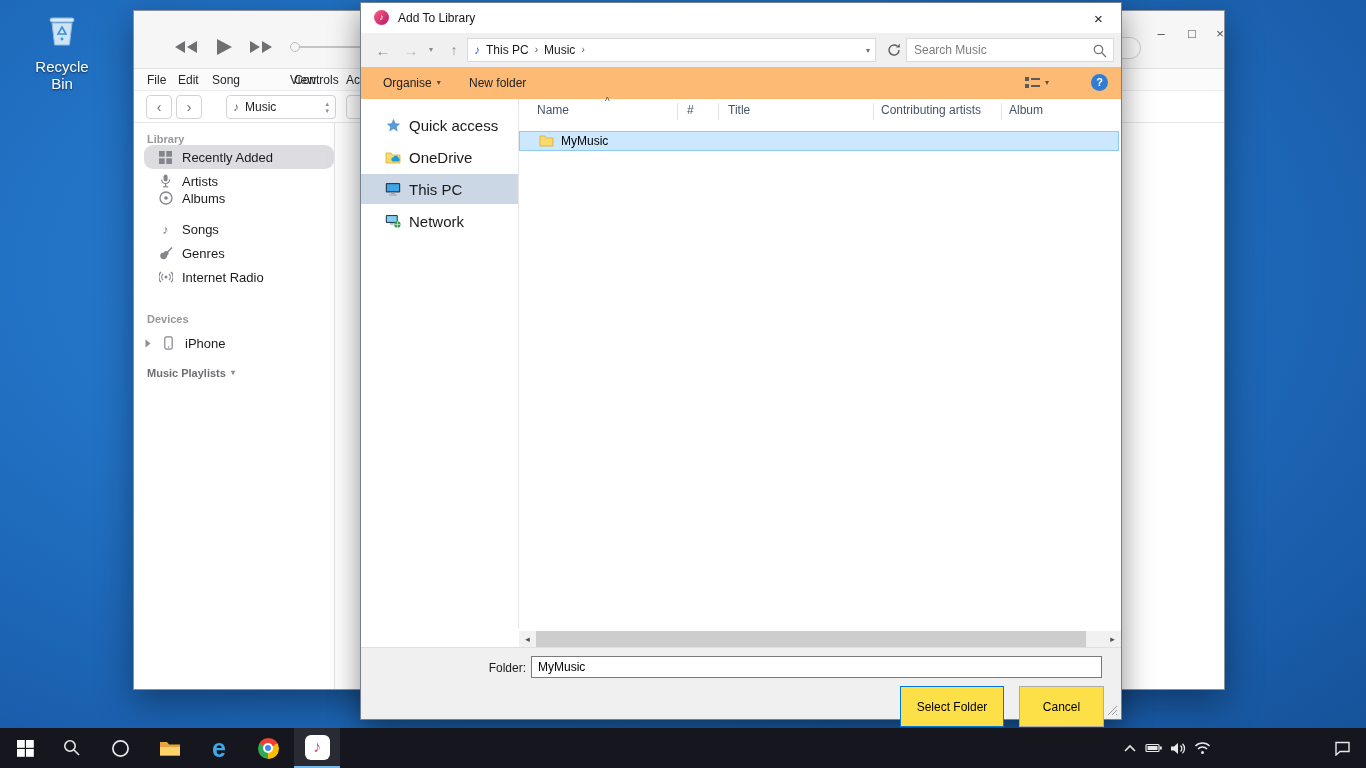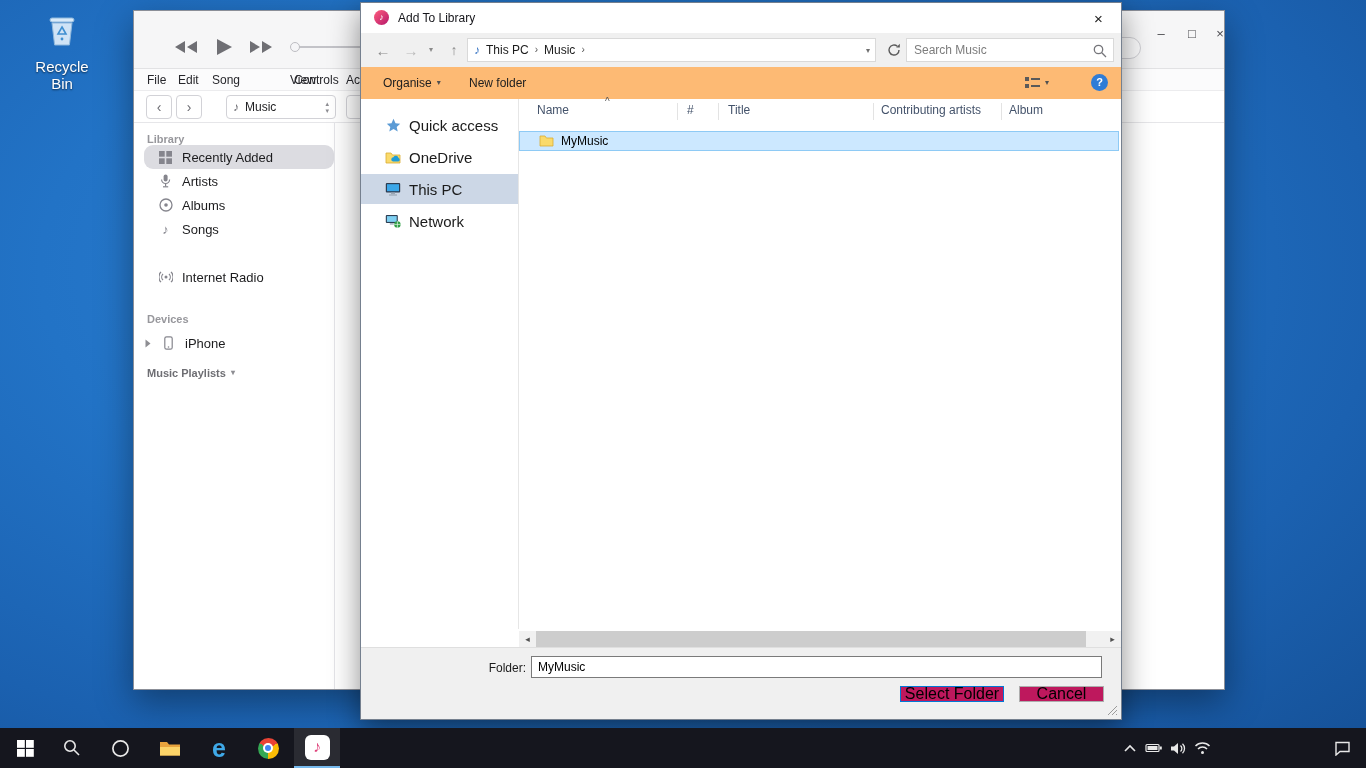--- a/index.html
+++ b/index.html
@@ -70,21 +70,21 @@
     box-shadow:inset 0 0 0 1px #8ecaf5;display:flex;align-items:center;}
   .file-row .nm{font-size:12px;color:#000;margin-left:7px;}
   .hscroll{position:absolute;left:158px;top:628px;right:0;height:17px;background:#f1f1f1;}
   .sb-btn{position:absolute;top:0;width:17px;height:17px;display:flex;align-items:center;justify-content:center;
     font-size:9px;color:#505050;background:#f1f1f1;}
   .sb-thumb{position:absolute;left:17px;top:0;width:550px;height:17px;background:#cdcdcd;}
   .dlg-footer{position:absolute;left:0;bottom:0;width:100%;height:72px;background:#f0f0f0;border-top:1px solid #dfdfdf;}
   .f-label{position:absolute;left:60px;top:11px;width:105px;text-align:right;font-size:12px;color:#1b1b1b;line-height:18px;}
   .f-input{position:absolute;left:170px;top:8px;width:571px;height:22px;border:1px solid #7a7a7a;font-size:12px;
     color:#000;padding:0 6px;background:#fff;outline:none;}
-  .btn{position:absolute;top:38px;height:16px;background:#be185d;font-size:16px;color:#000;
+  .btn{position:absolute;top:38px;height:41px;background:#fde047;font-size:12px;color:#000;
     display:flex;align-items:center;justify-content:center;}
   .btn.primary{left:539px;width:104px;border:1px solid #0078d7;}
   .btn.normal{left:658px;width:85px;border:1px solid #adadad;}
   
   .taskbar{position:absolute;left:0;bottom:0;width:1366px;height:40px;background:#15161e;z-index:10;}
   .tb-btn{position:absolute;top:0;width:46px;height:40px;display:flex;align-items:center;justify-content:center;}
   .tb-btn.active{background:rgba(255,255,255,.09);border-bottom:2px solid #76b9ed;}
   .chrome-ic{width:21px;height:21px;border-radius:50%;position:relative;
     background:conic-gradient(from 60deg,#fbbc05 0 120deg,#34a853 0 240deg,#ea4335 0 360deg);}
   .chrome-ic::before{content:"";position:absolute;left:5.5px;top:5.5px;width:10px;height:10px;border-radius:50%;background:#fff;}
@@ -176,37 +176,47 @@
           <svg width="13" height="14">
               <rect x="4.6" y="0.5" width="4" height="7" rx="2" fill="#85858d"></rect>
               <path d="M2.6 5.5 a4 4 0 0 0 8 0" fill="none" stroke="#85858d" stroke-width="1.2"></path>
               <line x1="6.6" y1="10" x2="6.6" y2="12.5" stroke="#85858d" stroke-width="1.2"></line>
               <line x1="4" y1="12.8" x2="9.2" y2="12.8" stroke="#85858d" stroke-width="1.2"></line>
             </svg>
         </span>
         <span>Artists</span>
       </div>
 
-      <div class="side-row" style="top:70px;">
+      <div class="side-row" style="top:63px;">
         <span class="side-ic">
           <svg width="14" height="14">
               <circle cx="7" cy="7" r="6" fill="none" stroke="#85858d" stroke-width="1.3"></circle>
               <circle cx="7" cy="7" r="1.8" fill="#85858d"></circle>
             </svg>
         </span>
         <span>Albums</span>
       </div>
 
       <div class="side-row" style="top:94px;">
         <span class="side-ic">
           <span class="g">♪</span>
         </span>
         <span>Songs</span>
       </div>
 
+      <div class="side-row" style="top:118px;">
+        <span class="side-ic">
+          <svg width="14" height="14">
+              <circle cx="4.6" cy="9.8" r="3.4" fill="#85858d"></circle>
+              <circle cx="7.2" cy="7.4" r="2.4" fill="#85858d"></circle>
+              <line x1="8.2" y1="6.4" x2="13" y2="1.4" stroke="#85858d" stroke-width="1.5"></line>
+            </svg>
+        </span>
+        <span>Genres</span>
+      </div>
 
       <div class="side-row" style="top:142px;">
         <span class="side-ic">
           <svg width="14" height="14">
               <circle cx="7" cy="7" r="1.5" fill="#85858d"></circle>
               <path d="M4 3.8 a4.6 4.6 0 0 0 0 6.4 M10 3.8 a4.6 4.6 0 0 1 0 6.4" fill="none" stroke="#85858d" stroke-width="1.2"></path>
               <path d="M2 1.8 a7.4 7.4 0 0 0 0 10.4 M12 1.8 a7.4 7.4 0 0 1 0 10.4" fill="none" stroke="#85858d" stroke-width="1.2"></path>
             </svg>
         </span>
         <span>Internet Radio</span>

